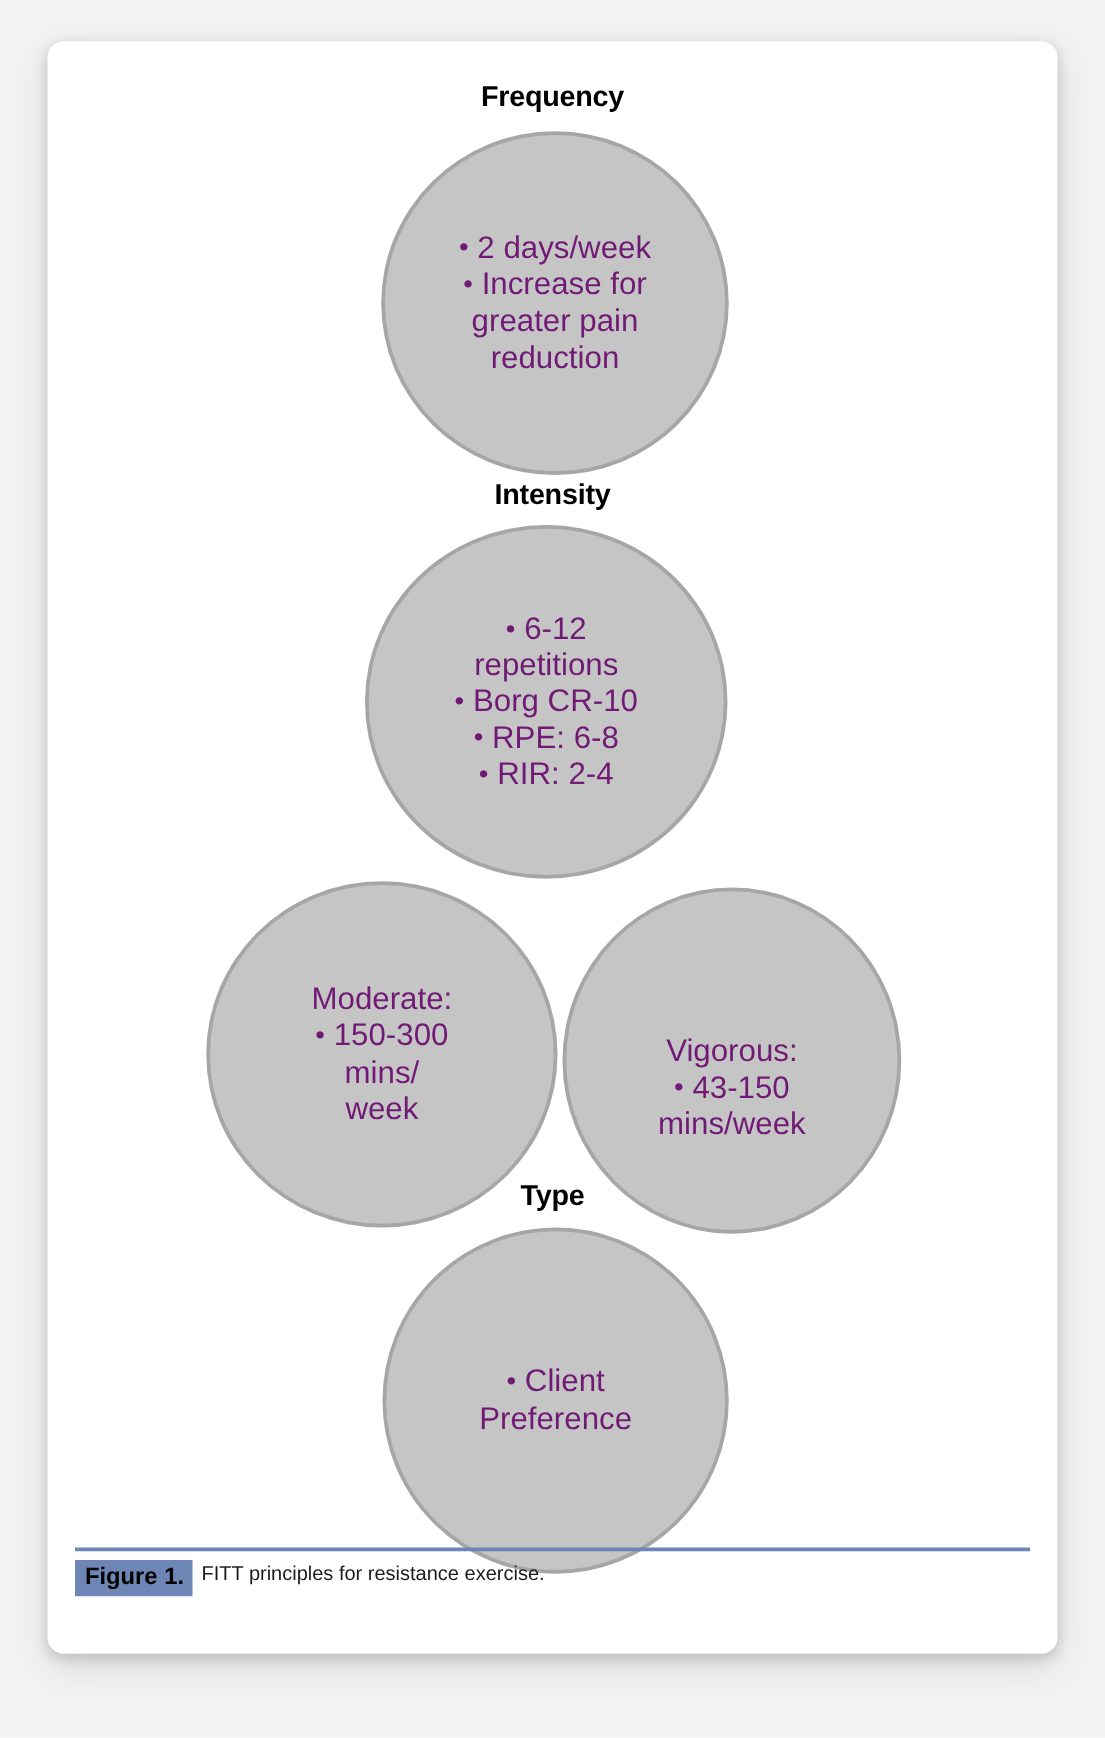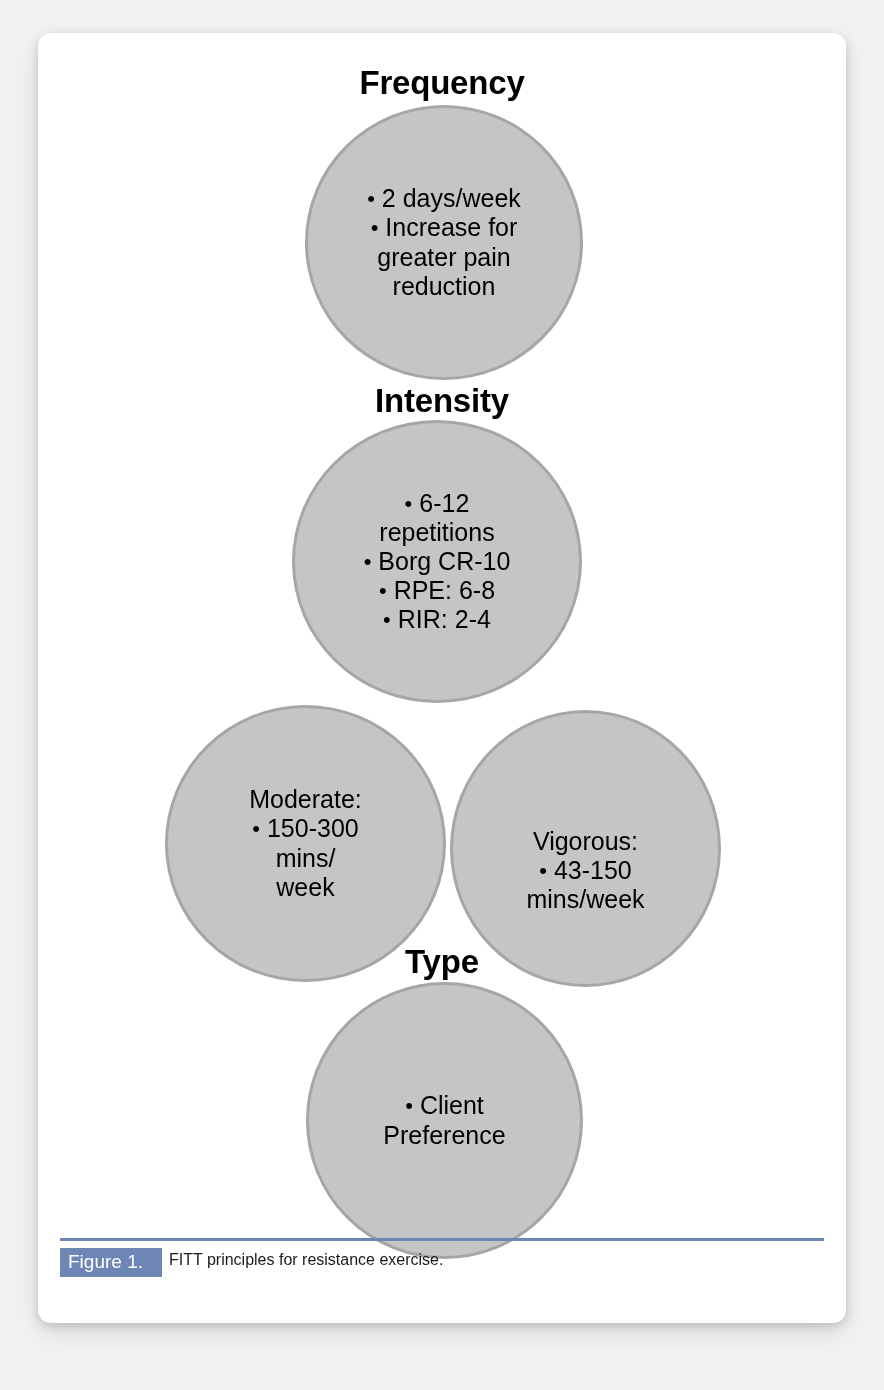--- a/index.html
+++ b/index.html
@@ -42,21 +42,21 @@
     border: 3px solid #a6a6a6;
     box-sizing: border-box;
     display: flex;
     align-items: center;
     justify-content: center;
   }
 
   .circle-body {
     width: 86%;
     text-align: center;
-    color: #000000;
+    color: #701a75;
     font-size: 25px;
     line-height: 1.17;
     font-family: "Liberation Sans", sans-serif;
   }
 
   .circle-body .plain {
     display: block;
   }
 
   .circle-body ul {
@@ -90,21 +90,21 @@
   #circle-moderate  .circle-body { font-size: 25px; width: 75%; }
   #circle-vigorous  .circle-body { font-size: 25px; width: 80%; margin-top: 44px; }
   #circle-type      .circle-body { font-size: 25px; }
 
   
   .section-heading {
     position: absolute;
     width: 100%;
     text-align: center;
     font-weight: bold;
-    font-size: 33px;
+    font-size: 23px;
     color: #000000;
     letter-spacing: -0.2px;
     font-family: "Liberation Sans", sans-serif;
     z-index: 5;
   }
   #heading-frequency { top: 31px;  }
   #heading-intensity { top: 349px; }
   #heading-time      { top: 676px; }
   #heading-type      { top: 910px; }
 
@@ -121,24 +121,24 @@
     background: #6d86b5;
   }
   #caption-line {
     margin-top: 7px;
     display: flex;
     align-items: flex-start;
     font-family: "Liberation Sans", sans-serif;
   }
   #caption-label {
     background: #6d86b5;
-    color: #ffffff;
-    font-weight: normal;
+    color: #000000;
+    font-weight: bold;
     font-size: 19px;
-    padding: 4px 19px 5px 8px;
+    padding: 4px 7px 5px 8px;
     line-height: 1.05;
     white-space: nowrap;
   }
   #caption-text {
     color: #1a1a1a;
     font-size: 16px;
     padding: 4px 0 5px 7px;
     line-height: 1.05;
   }
 </style>

